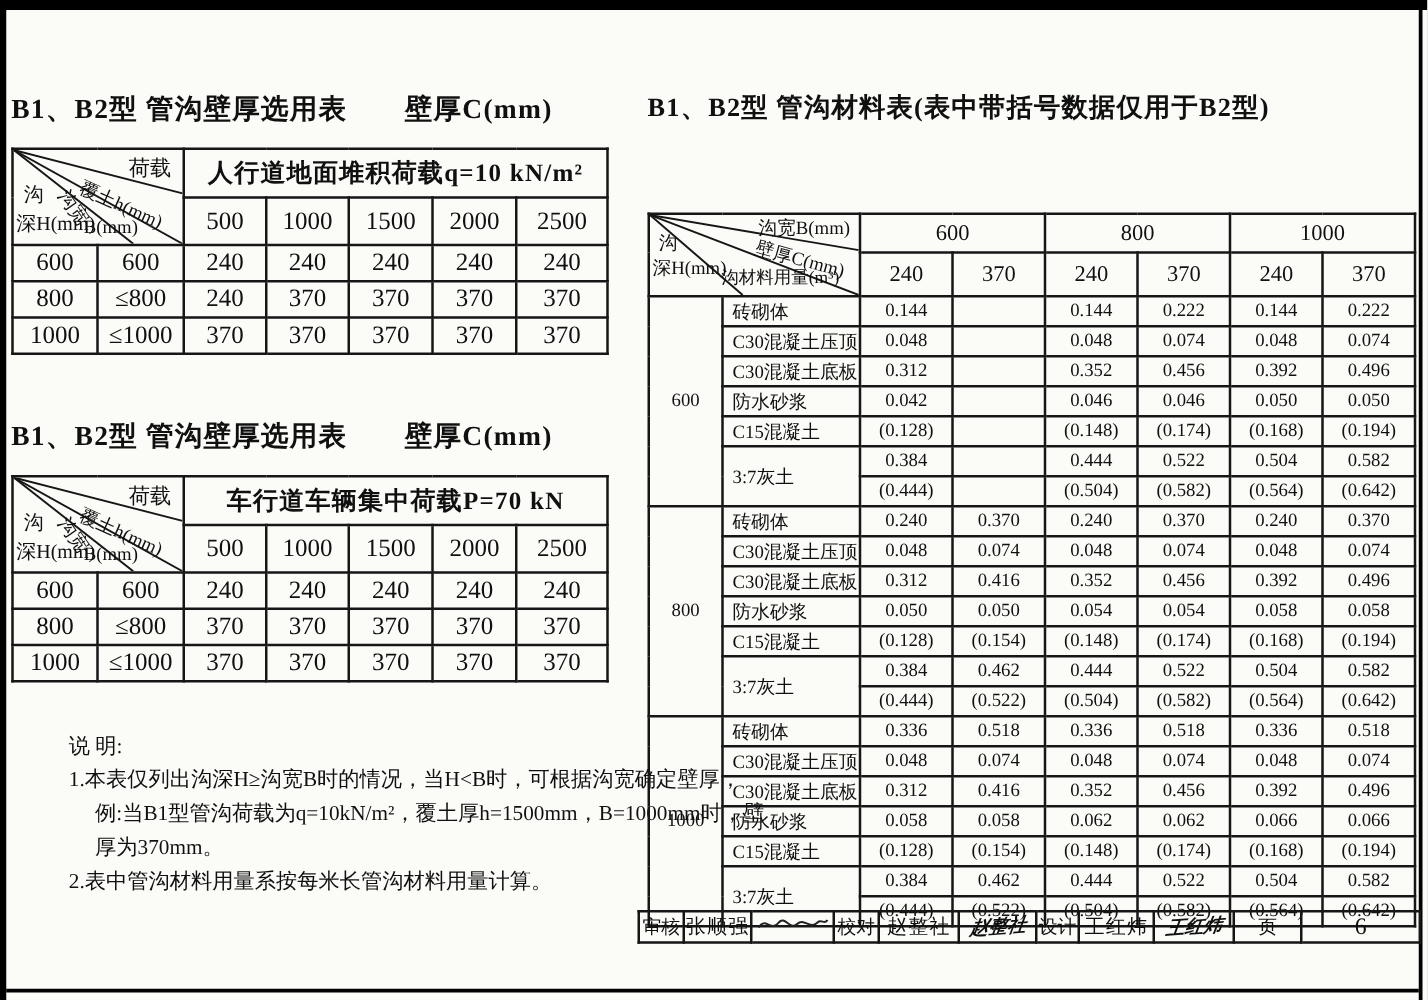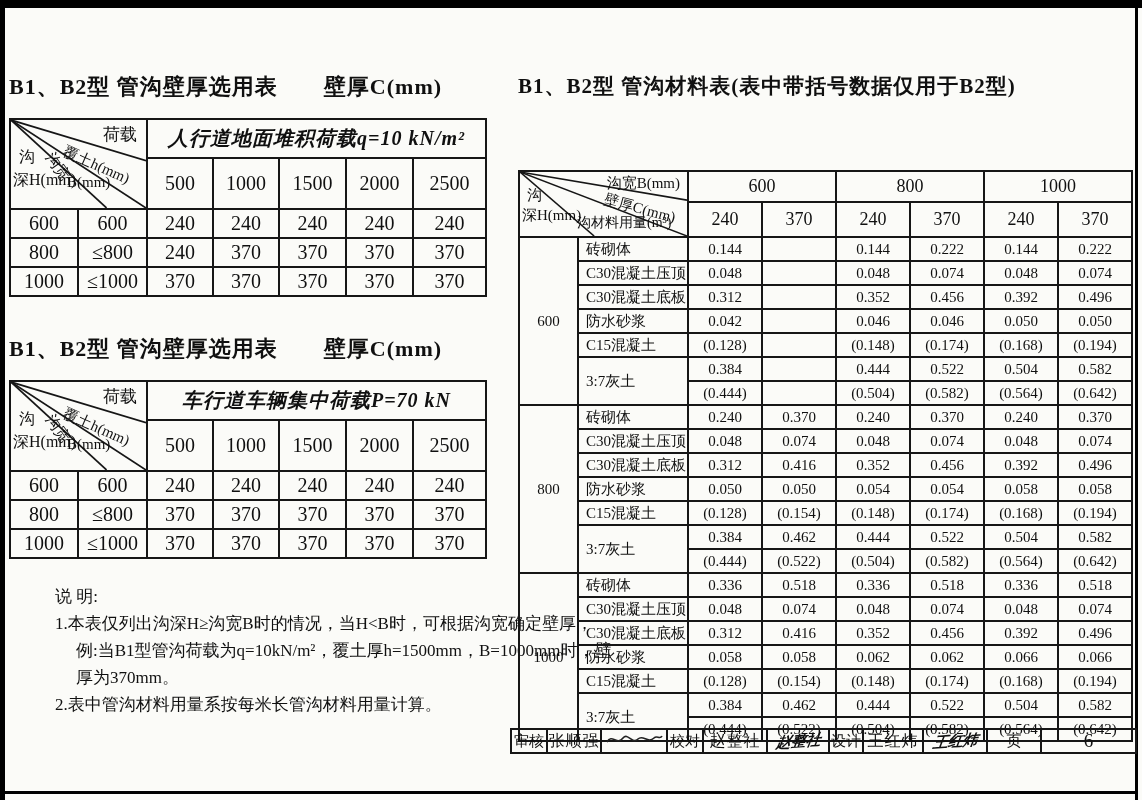--- a/index.html
+++ b/index.html
@@ -13,23 +13,23 @@
 
   .doc-title{position:absolute;text-align:left;font-weight:bold;font-size:22px;
              letter-spacing:1px;white-space:nowrap;}
 
   table{position:absolute;border-collapse:collapse;table-layout:fixed;}
   td{border:2px solid #161616;text-align:center;vertical-align:middle;padding:0;overflow:visible;}
 
   
   table.sel td{font-size:20px;}
   table.sel tr.h1{height:39px;}
-  table.sel tr.h2{height:51px;}
+  table.sel tr.h2{height:38px;}
   table.sel tr.dr{height:29px;}
-  td.loadhdr{font-weight:bold;font-size:20px;letter-spacing:1px;font-style:italic;}
+  td.loadhdr{font-weight:bold;font-size:20px;letter-spacing:1px;}
   td.covercol{font-size:20px;}
 
   
   .corner{position:relative;}
   .corner svg.diag{position:absolute;left:0;top:0;width:100%;height:100%;}
   .corner svg.diag line{stroke:#161616;stroke-width:1.6;}
   .lb{position:absolute;white-space:nowrap;line-height:1;display:block;}
   .c-load{right:9px;top:6px;font-size:17px;}
   .c-cover{left:56px;top:24px;font-size:15px;transform:rotate(24deg);transform-origin:0 0;}
   .c-gw1{left:44px;top:30px;font-size:15px;transform:rotate(55deg);transform-origin:0 0;}

